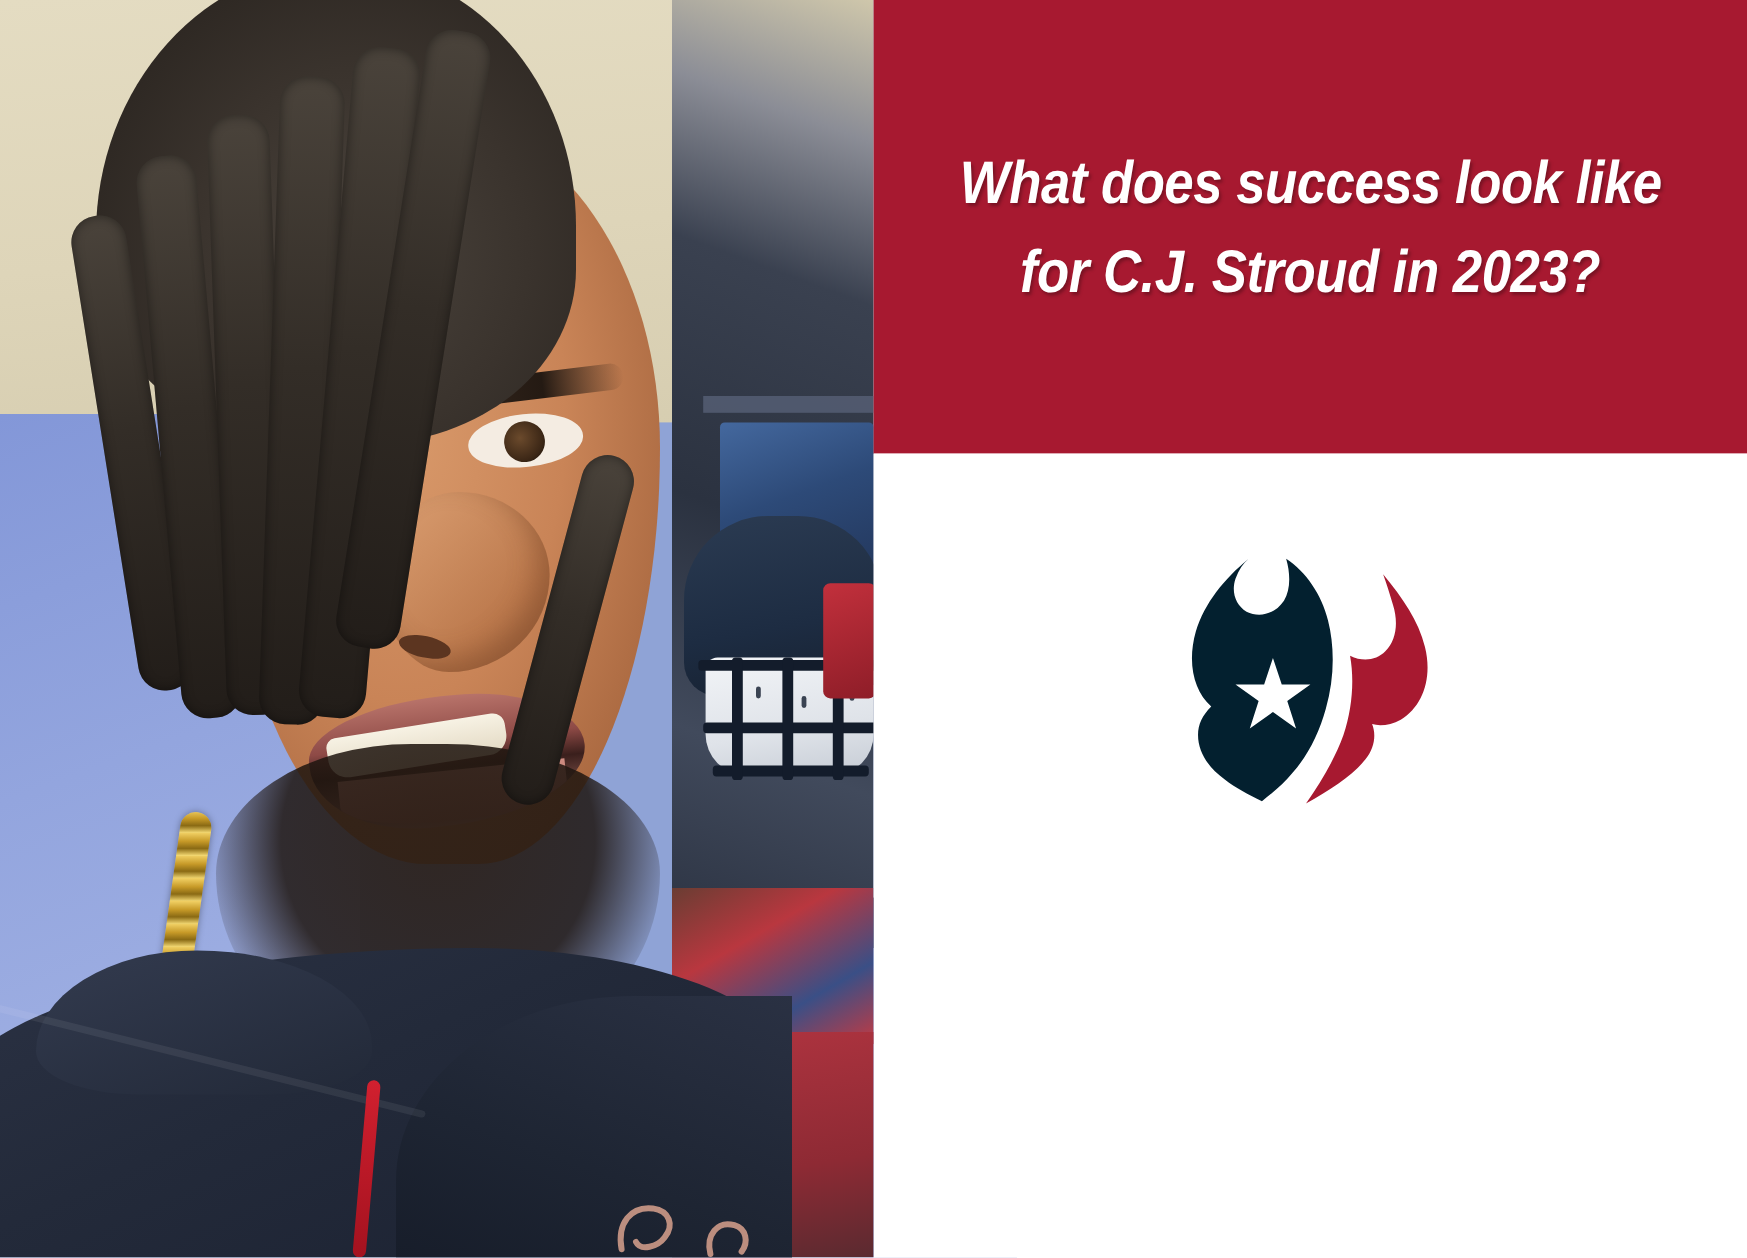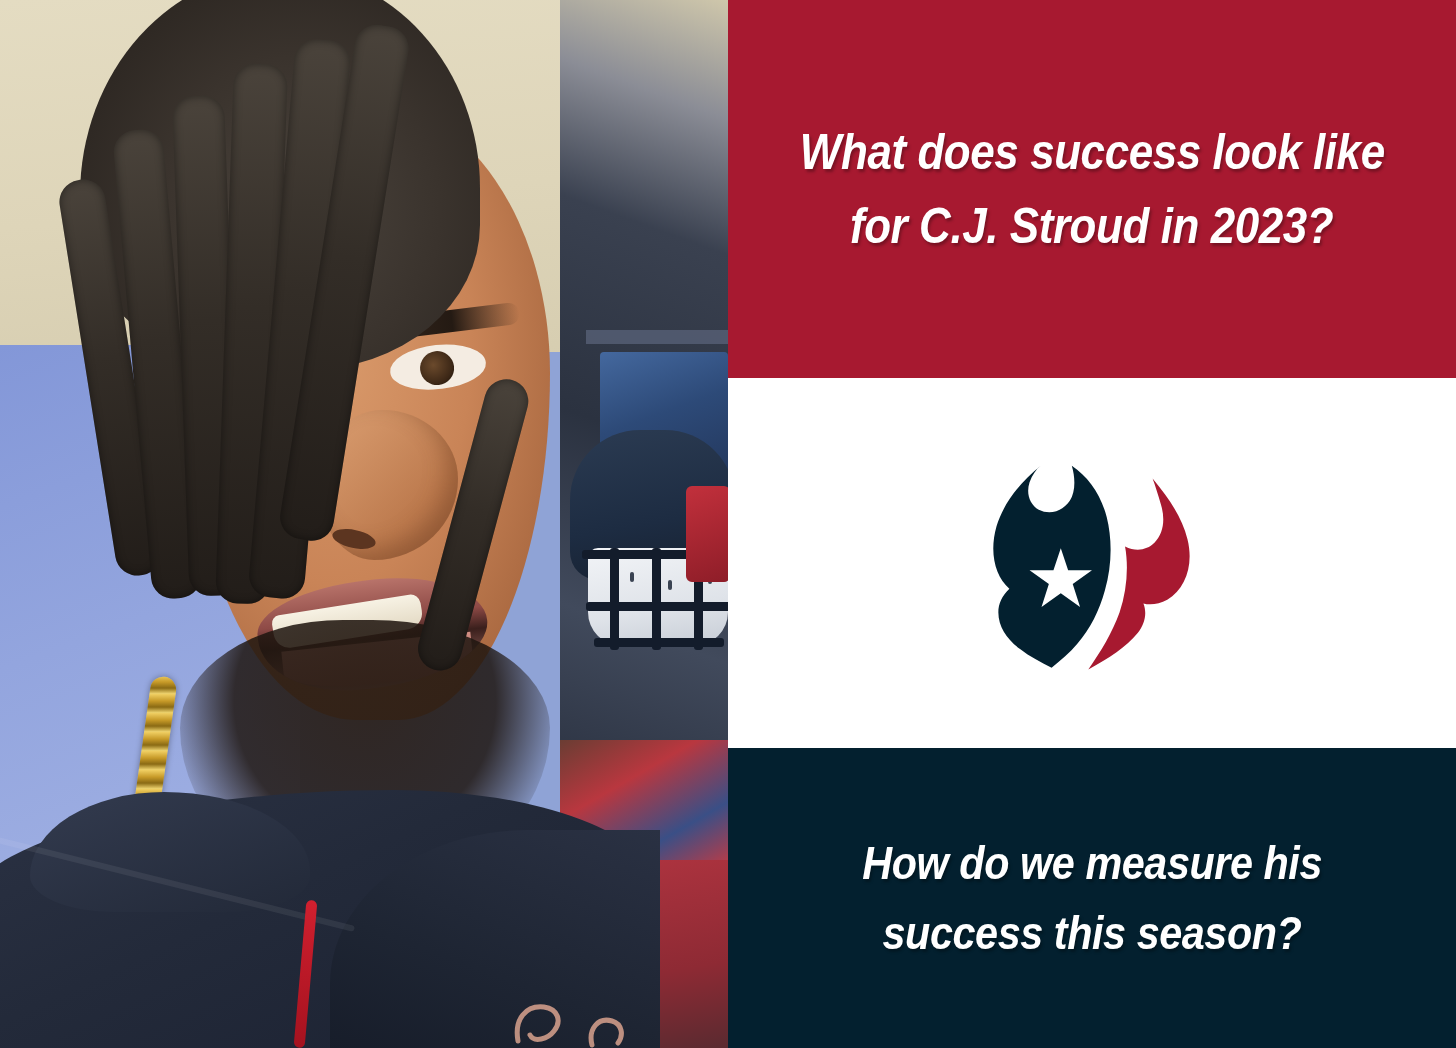--- a/index.html
+++ b/index.html
@@ -416,19 +416,15 @@
                  C152 124, 152 96, 146 72
                  C140 48, 126 28, 108 16
                  C112 30, 112 44, 106 54
                  C98 66, 84 70, 72 64
                  C62 58, 58 46, 62 34 C65 26, 69 20, 74 16 Z" fill="#03202f"></path>
 
         <path d="M96 106 L104 130 L130 130 L109 145 L117 170 L96 155 L75 170 L83 145 L62 130 L88 130 Z" fill="#ffffff"></path>
       </svg>
     </div>
 
-    <div class="panel-navy">
-      <div class="headline l1">How do we measure his</div>
-      <div class="headline l2">success this season?</div>
-    </div>
 
   </div>
 </div>
 
 </body></html>

